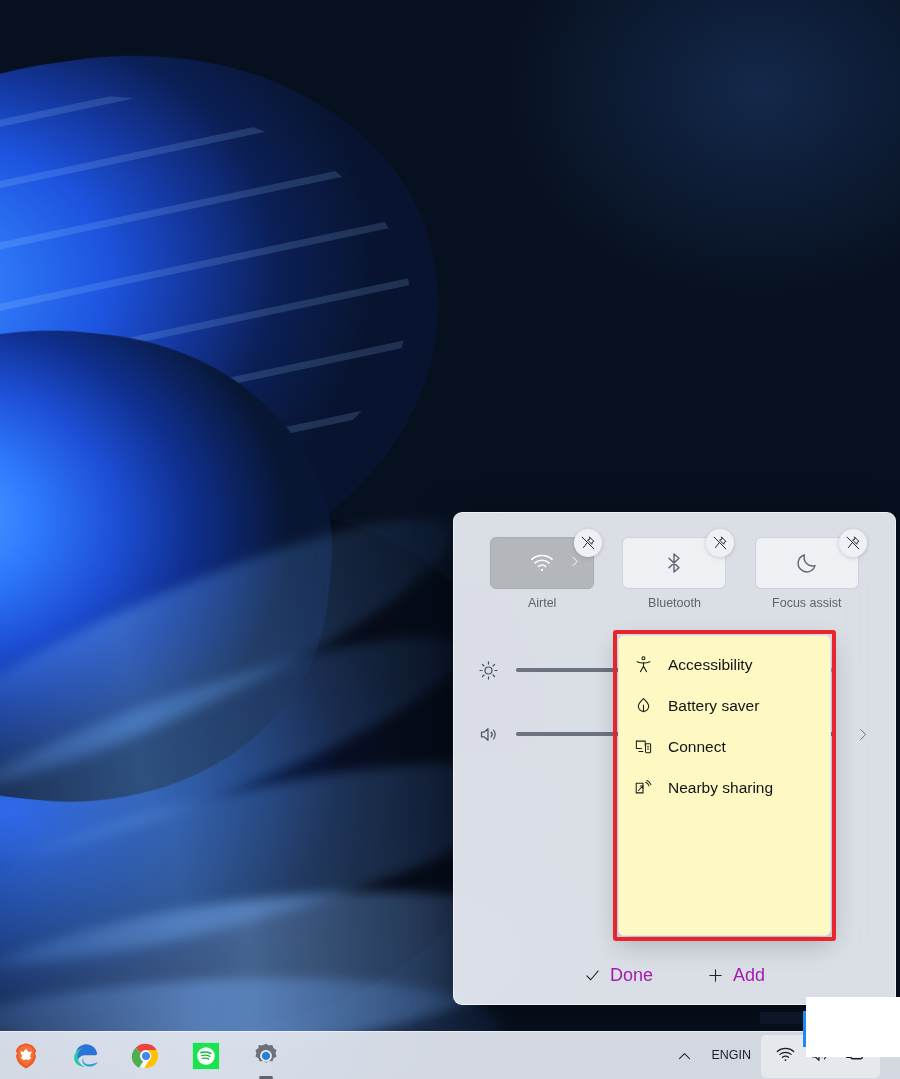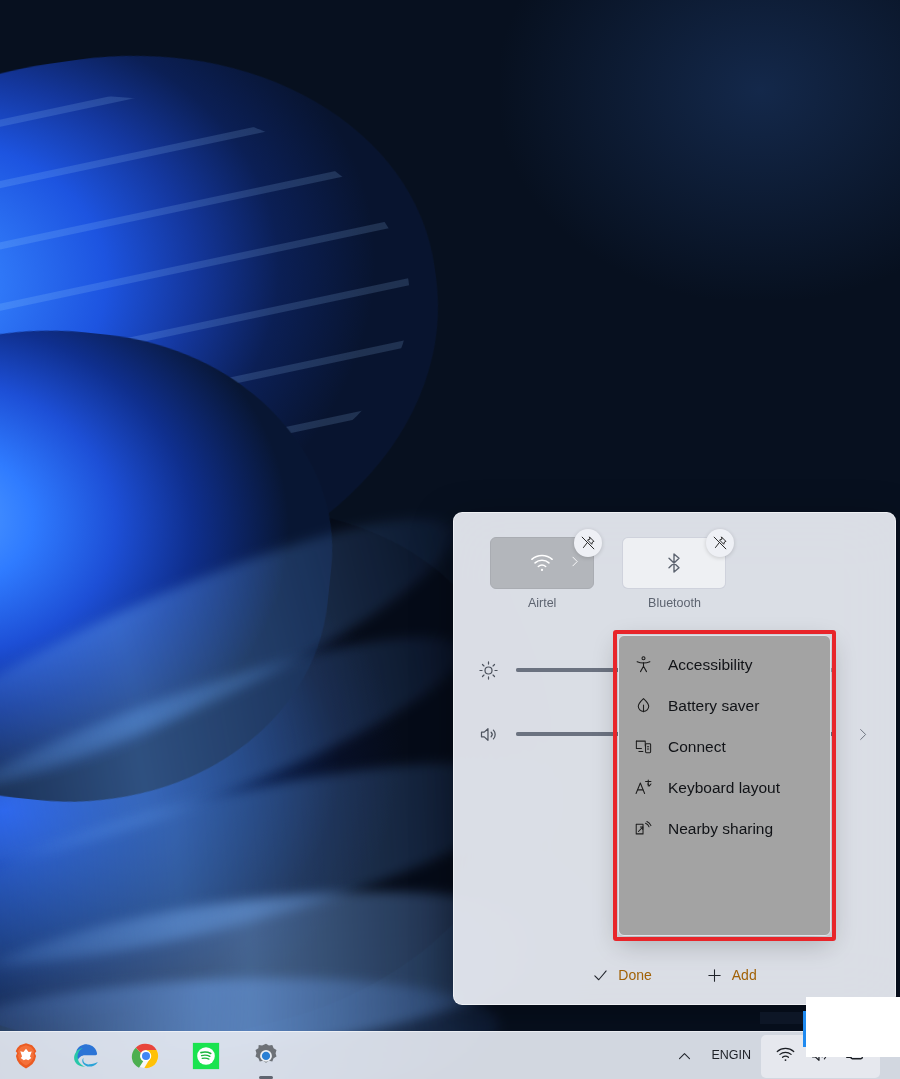--- a/index.html
+++ b/index.html
@@ -149,31 +149,31 @@
 
   
   .qs-footer {
     position:absolute; left:0; right:0; bottom:0;
     height:58px;
     display:flex; align-items:center; justify-content:center;
     gap:34px;
   }
   .footer-btn {
     display:flex; align-items:center; gap:9px;
-    font-size:14px; color:#a16207;
+    font-size:18px; color:#a21caf;
     padding:6px 10px; border-radius:4px;
   }
   .footer-btn .fb-icon { display:flex; align-items:center; color:#20242b; }
 
   
   #add-flyout {
     position:absolute;
     left:618px; top:635px;
     width:213px; height:301px;
-    background:#a3a3a3;
+    background:#fef9c3;
     border-radius:6px;
     border:1px solid #e2e4ea;
     box-shadow:0 8px 26px rgba(0,0,0,0.22);
     padding:8px 0;
     overflow:hidden;
     z-index:6;
   }
   .menu-item {
     display:flex; align-items:center;
     height:41px;
@@ -331,20 +331,37 @@
             <path d="M14.5 3.2l6.3 6.3-2.1 1-1.1 3.4-6.3-6.4 3.3-1.2z"></path>
             <path d="M10.6 11.8L5.2 18.8"></path>
             <path d="M3.2 3.2l17.6 17.6"></path>
           </svg>
         </span>
       </div>
       <div class="tile-label">Bluetooth</div>
     </div>
 
 
+    <div class="tile-cell">
+      <div class="tile">
+        <span class="tile-icon">
+          <svg width="24" height="24" viewBox="0 0 24 24" fill="none" stroke="currentColor" stroke-width="1.4" stroke-linecap="round" stroke-linejoin="round">
+            <path d="M20 14.6A8.6 8.6 0 0 1 9.4 4 8.6 8.6 0 1 0 20 14.6z"></path>
+          </svg>
+        </span>
+        <span class="pin-badge">
+          <svg width="16" height="16" viewBox="0 0 24 24" fill="none" stroke="currentColor" stroke-width="1.4" stroke-linecap="round">
+            <path d="M14.5 3.2l6.3 6.3-2.1 1-1.1 3.4-6.3-6.4 3.3-1.2z"></path>
+            <path d="M10.6 11.8L5.2 18.8"></path>
+            <path d="M3.2 3.2l17.6 17.6"></path>
+          </svg>
+        </span>
+      </div>
+      <div class="tile-label">Focus assist</div>
+    </div>
 
     <div class="tile-cell"></div>
     <div class="tile-cell"></div>
   </div>
 
   <div class="sliders">
 
     <div class="slider-row">
       <span class="slider-icon">
         <svg width="21" height="21" viewBox="0 0 24 24" fill="none" stroke="currentColor" stroke-width="1.4" stroke-linecap="round">
@@ -430,32 +447,20 @@
         <path d="M3 5.2h11.2v6.2"></path>
         <path d="M3 5.2v9.4h6.4"></path>
         <path d="M6.2 18.2h5"></path>
         <rect x="14.6" y="8.4" width="6.4" height="11.4" rx="1.1"></rect>
         <path d="M17 12.4h1.6M17 15.2h1.6"></path>
       </svg>
     </span>
     <span class="mi-label">Connect</span>
   </div>
 
-  <div class="menu-item">
-    <span class="mi-icon">
-      <svg width="19" height="19" viewBox="0 0 24 24" fill="none" stroke="currentColor" stroke-width="1.3" stroke-linecap="round" stroke-linejoin="round">
-        <path d="M2.6 19.6L8 6.4l5.4 13.2"></path>
-        <path d="M5 15h6"></path>
-        <path d="M14.6 4.4h6.8"></path>
-        <path d="M18 2.4v7.6"></path>
-        <path d="M19.4 10l2-2.4M19.4 10l-2-2.4"></path>
-      </svg>
-    </span>
-    <span class="mi-label">Keyboard layout</span>
-  </div>
 
 
   <div class="menu-item">
     <span class="mi-icon">
       <svg width="19" height="19" viewBox="0 0 24 24" fill="none" stroke="currentColor" stroke-width="1.3" stroke-linecap="round" stroke-linejoin="round">
         <path d="M2.8 18.8V6.6h8.6v12.2z"></path>
         <path d="M5.6 15.8l5.4-5.6"></path>
         <path d="M11 10.2H8.1M11 10.2v2.9"></path>
         <path d="M14.6 5.4a7.4 7.4 0 0 1 4.4 4.5"></path>
         <path d="M16.3 3.1a10.4 10.4 0 0 1 5.1 5.3"></path>

